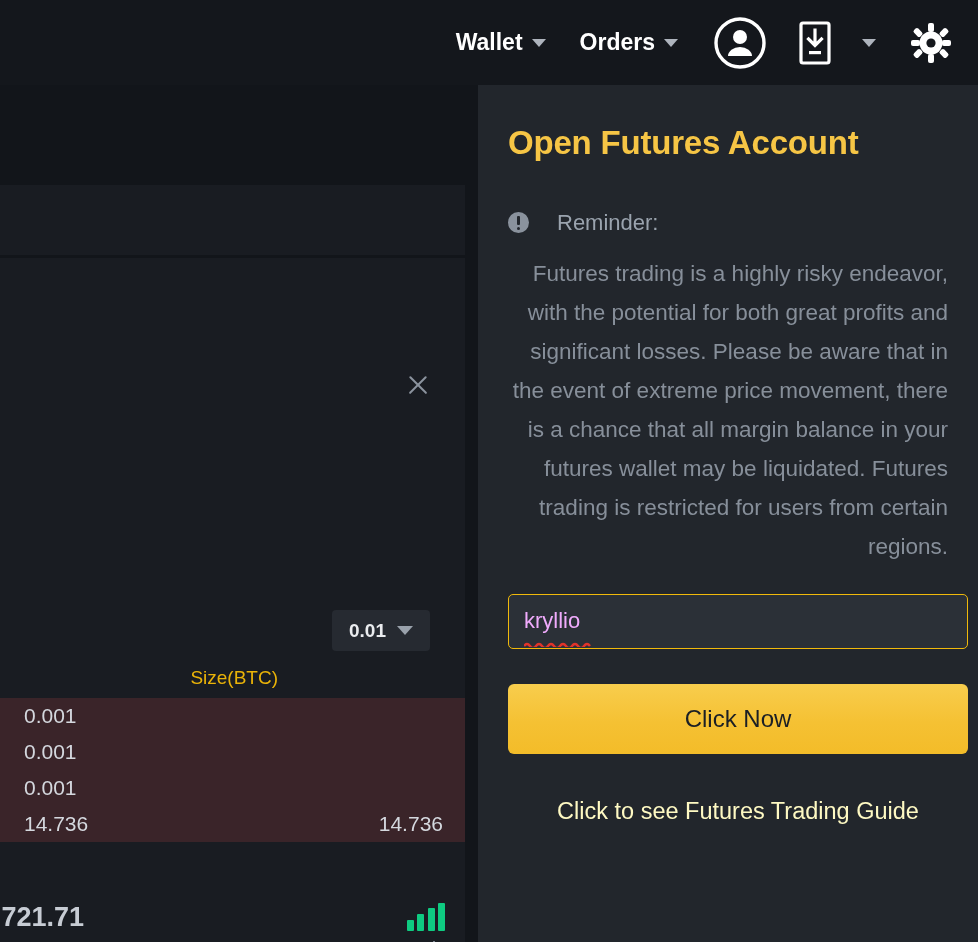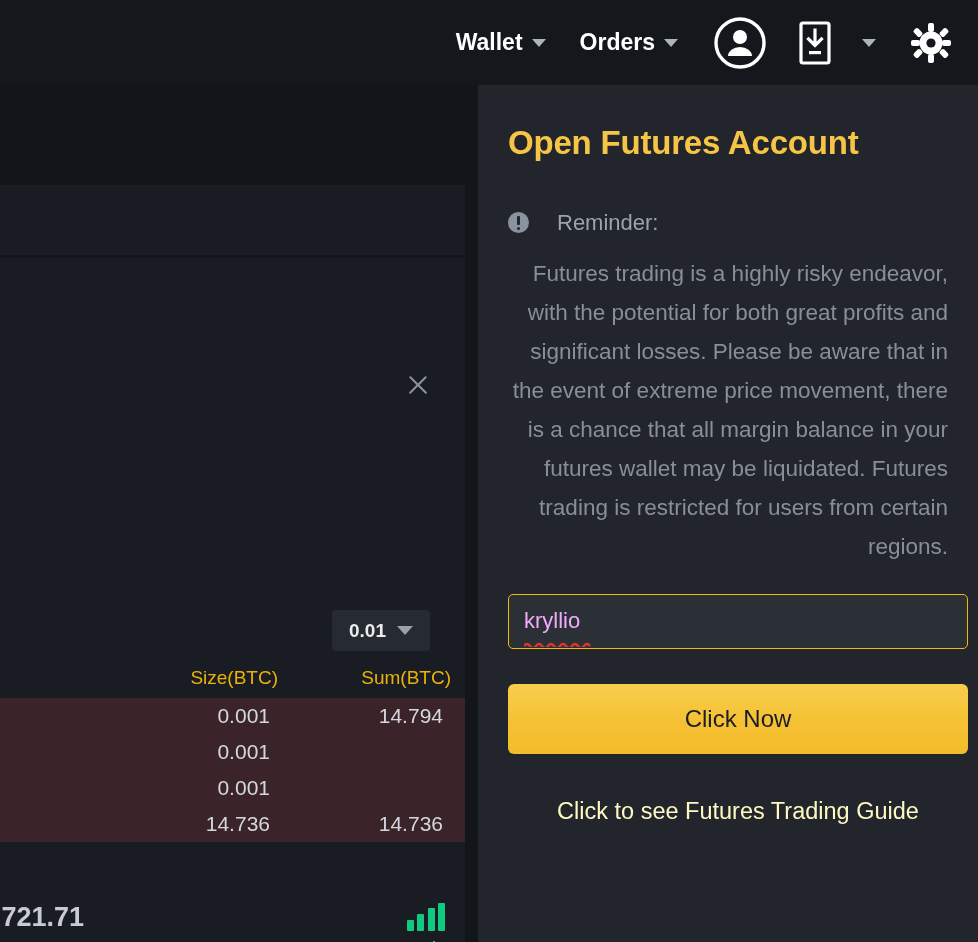--- a/index.html
+++ b/index.html
@@ -76,21 +76,21 @@
   .ob-head .c-sum  { flex: 1; text-align: right; padding-right: 22px; }
 
   .ob-rows { position: absolute; left: 0; width: 465px; }
   .ob-rows.asks { top: 440px; }
   .ob-row {
     position: relative; height: 36px; display: flex; align-items: center;
     font-size: 21px; color: #d4d8de; cursor: pointer;
   }
   .ob-row .depth { position: absolute; right: 0; top: 0; height: 100%; }
   .ob-row.ask .depth { background: #3a2429; }
-  .ob-row .c-size { position: relative; width: 270px; text-align: right; z-index: 2; padding-left: 24px; }
+  .ob-row .c-size { position: relative; width: 270px; text-align: left; z-index: 2; padding-left: 24px; }
   .ob-row .c-sum  { position: relative; flex: 1; text-align: right; padding-right: 22px; z-index: 2; }
 
   .ob-price-row {
     position: absolute; left: 0; top: 636px; width: 465px; height: 46px;
     display: flex; align-items: center; justify-content: space-between;
     padding: 0 20px 0 0;
   }
   .ob-price {
     color: #c7ccd4; font-size: 27px; font-weight: 600; padding-left: 0;
     margin-left: -6px;
@@ -222,28 +222,26 @@
 
       <div class="ob-close"></div>
 
       <div class="tick-select">
         <span class="val">0.01</span>
         <span class="caret"></span>
       </div>
 
       <div class="ob-head">
         <span class="c-size">Size(BTC)</span>
-        <span class="c-sum">Sum(BTC)</span>
       </div>
 
       <div class="ob-rows asks" id="asks">
           <div class="ob-row ask">
             <span class="depth" style="width: 100%;"></span>
             <span class="c-size">0.001</span>
-            <span class="c-sum">14.794</span>
           </div>
           <div class="ob-row ask">
             <span class="depth" style="width: 100%;"></span>
             <span class="c-size">0.001</span>
           </div>
           <div class="ob-row ask">
             <span class="depth" style="width: 100%;"></span>
             <span class="c-size">0.001</span>
           </div>
           <div class="ob-row ask">

